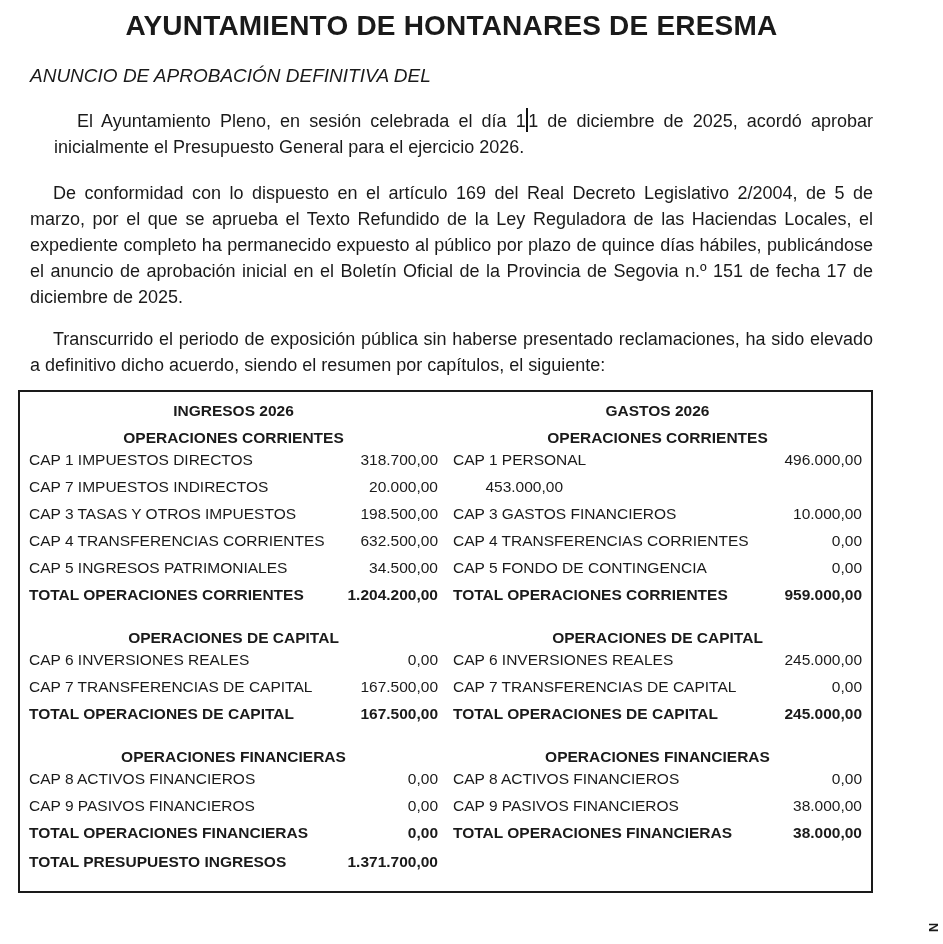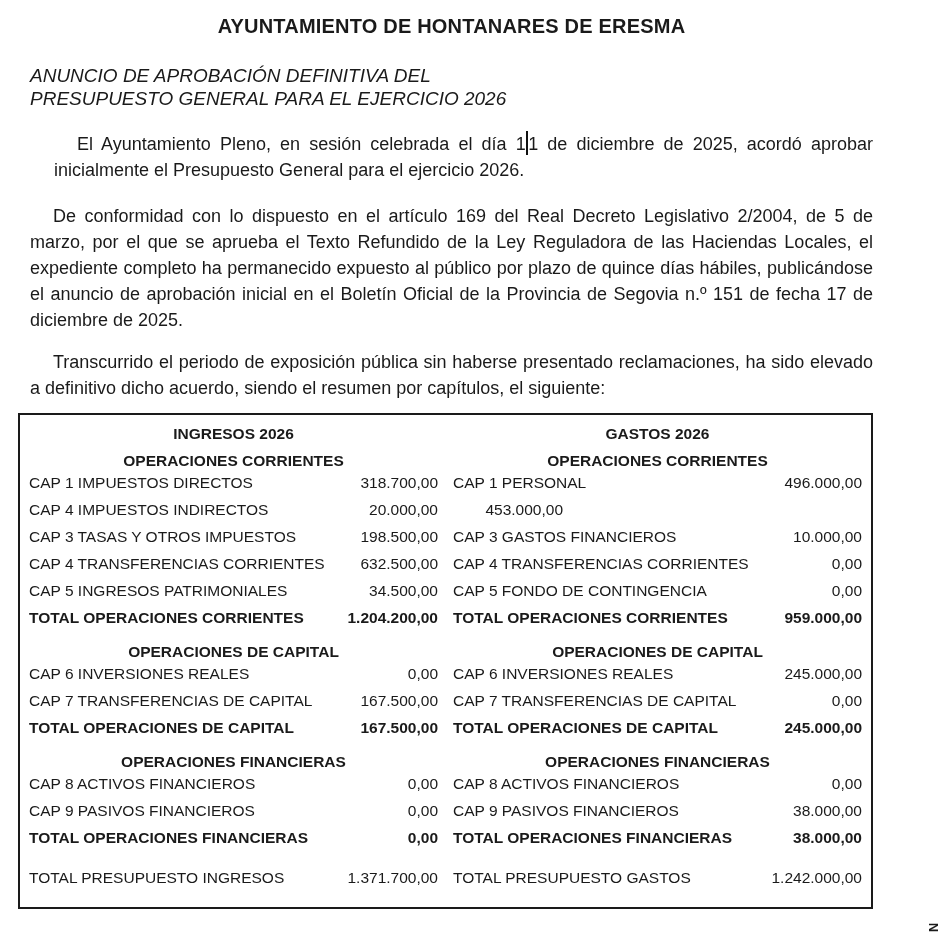--- a/index.html
+++ b/index.html
@@ -9,21 +9,21 @@
     background: #ffffff;
     color: #1a1a1a;
     font-family: "Liberation Sans", sans-serif;
     position: relative;
     overflow: hidden;
     box-sizing: border-box;
     padding: 13px 70px 0 30px;
   }
   .doc-title {
     margin: 0;
-    font-size: 20px;
+    font-size: 28px;
     line-height: 26px;
     font-weight: bold;
     text-align: center;
     letter-spacing: 0.2px;
   }
   .doc-subtitle {
     margin-top: 25px;
     font-size: 19px;
     line-height: 23px;
     font-style: italic;
@@ -61,75 +61,74 @@
   .tcol { min-width: 0; }
   .thead {
     height: 26px;
     display: flex;
     align-items: center;
     justify-content: center;
     font-weight: bold;
   }
   .section-title {
     height: 27px;
-    margin-top: 0;
+    margin-top: 9px;
     display: flex;
     align-items: center;
     justify-content: center;
     font-weight: bold;
   }
   .section-title.first { margin-top: 0; }
   .trow {
     height: 27px;
     display: flex;
     align-items: flex-start;
     justify-content: space-between;
   }
   .trow .lbl { white-space: nowrap; overflow: hidden; }
   .trow .amt { min-width: 110px; text-align: right; white-space: nowrap; }
   .trow.total { height: 29px; font-weight: bold; }
-  .trow.grand { height: 29px; margin-top: 11px; font-weight: normal; }
+  .trow.grand { height: 29px; font-weight: bold; }
   .margin-mark {
     position: absolute;
     right: 5px;
     bottom: 9px;
     font-size: 13px;
     font-weight: 600;
     transform: rotate(90deg);
     color: #1a1a1a;
   }
 </style>
 </head>
 <body>
 
 <h1 class="doc-title">AYUNTAMIENTO DE HONTANARES DE ERESMA</h1>
 
 <div class="doc-subtitle">
   <div>ANUNCIO DE APROBACIÓN DEFINITIVA DEL</div>
-  <div>PRESUPUESTO GENERAL PARA EL EJERCICIO 2026</div>
 </div>
 
 <p class="body-para para-1"><span>El Ayuntamiento Pleno, en sesión celebrada el día 1</span><span class="caret"></span><span>1 de diciembre de 2025, acordó aprobar inicialmente el Presupuesto General para el ejercicio 2026.</span></p>
 
 <p class="body-para para-2">De conformidad con lo dispuesto en el artículo 169 del Real Decreto Legislativo 2/2004, de 5 de marzo, por el que se aprueba el Texto Refundido de la Ley Reguladora de las Haciendas Locales, el expediente completo ha permanecido expuesto al público por plazo de quince días hábiles, publicándose el anuncio de aprobación inicial en el Boletín Oficial de la Provincia de Segovia n.º 151 de fecha 17 de diciembre de 2025.</p>
 
 <p class="body-para para-3">Transcurrido el periodo de exposición pública sin haberse presentado reclamaciones, ha sido elevado a definitivo dicho acuerdo, siendo el resumen por capítulos, el siguiente:</p>
 
 <div class="budget-table">
 
   <div class="tcol">
     <div class="thead">INGRESOS 2026</div>
 
     <div class="section-title first">OPERACIONES CORRIENTES</div>
     <div class="trow">
         <span class="lbl">CAP 1 IMPUESTOS DIRECTOS</span>
         <span class="amt">318.700,00</span>
       </div>
     <div class="trow">
-        <span class="lbl">CAP 4 IMPUESTOS INDIRECTOS</span>
+        <span class="lbl">CAP 7 IMPUESTOS INDIRECTOS</span>
         <span class="amt">20.000,00</span>
       </div>
     <div class="trow">
         <span class="lbl">CAP 3 TASAS Y OTROS IMPUESTOS</span>
         <span class="amt">198.500,00</span>
       </div>
     <div class="trow">
         <span class="lbl">CAP 4 TRANSFERENCIAS CORRIENTES</span>
         <span class="amt">632.500,00</span>
       </div>
@@ -225,21 +224,17 @@
       </div>
     <div class="trow">
         <span class="lbl">CAP 9 PASIVOS FINANCIEROS</span>
         <span class="amt">38.000,00</span>
       </div>
     <div class="trow total">
         <span class="lbl">TOTAL OPERACIONES FINANCIERAS</span>
         <span class="amt">38.000,00</span>
       </div>
 
-    <div class="trow grand">
-        <span class="lbl">TOTAL PRESUPUESTO GASTOS</span>
-        <span class="amt">1.242.000,00</span>
-      </div>
   </div>
 
 </div>
 
 <span class="margin-mark">N</span>
 
 </body></html>

